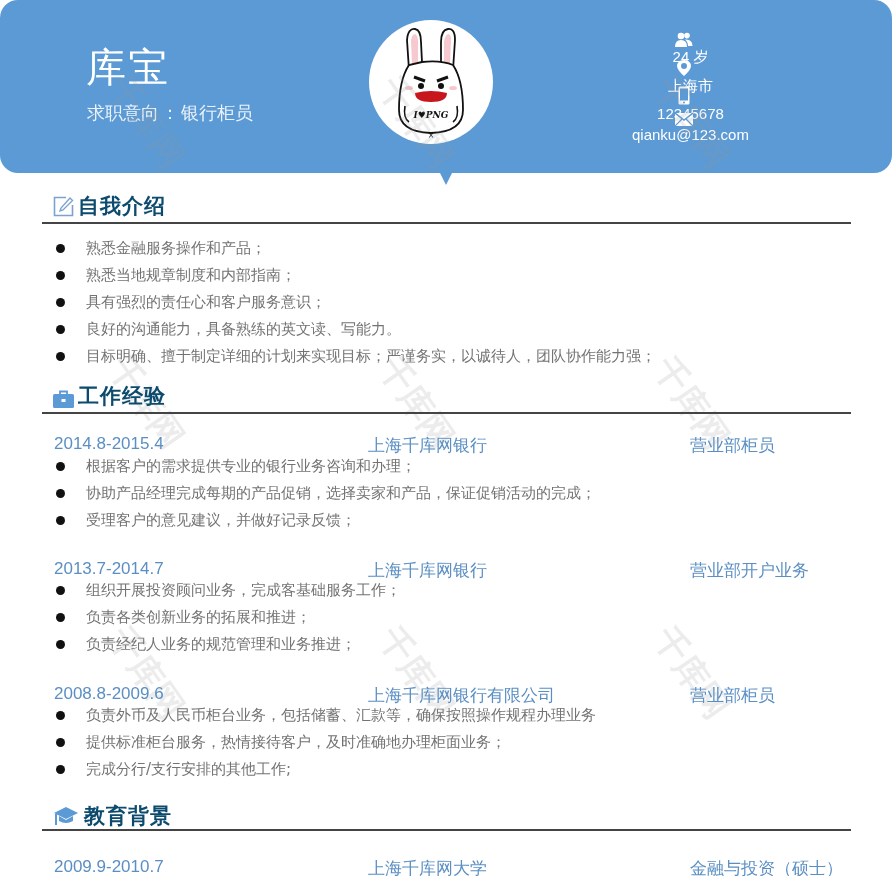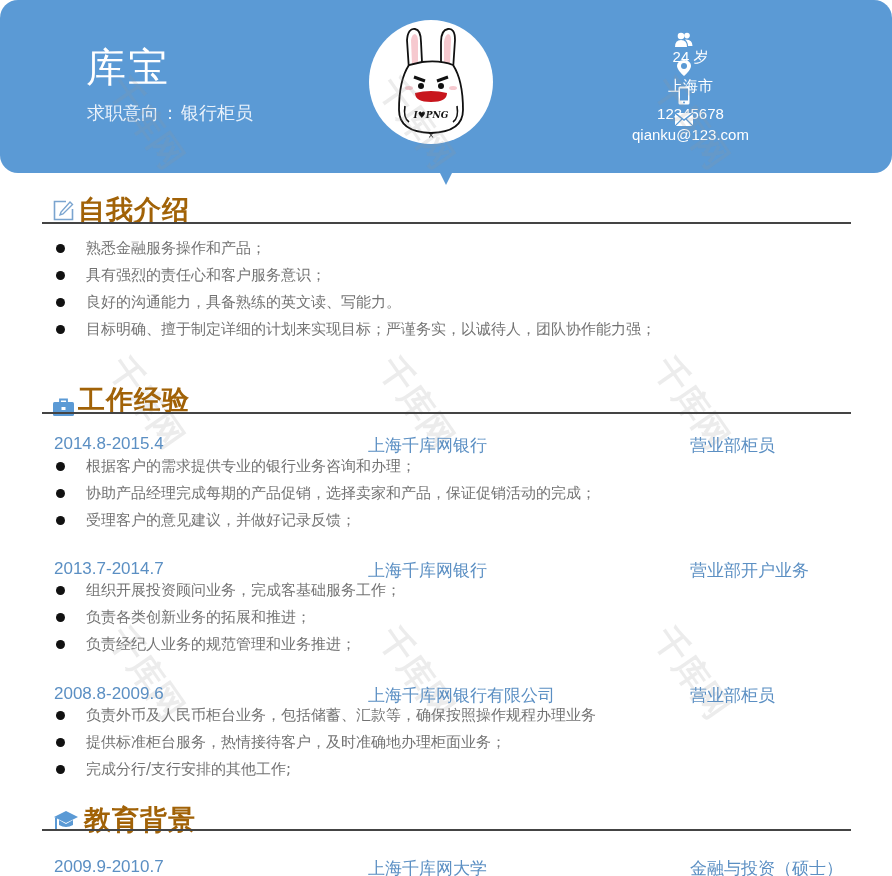--- a/index.html
+++ b/index.html
@@ -14,21 +14,21 @@
   .avatar { position:absolute; left:369px; top:20px; width:124px; height:124px; border-radius:50%; background:#fff; overflow:hidden; }
   .pointer { position:absolute; left:437px; top:167px; width:0; height:0; border-left:9px solid transparent; border-right:9px solid transparent; border-top:18px solid #5b9ad5; }
 
   .contact { position:absolute; left:632px; top:32px; }
   .contact-row { display:flex; align-items:center; height:27px;flex-direction:column; }
   .contact-row .ci { width:20px; height:20px; margin-right:13px; display:flex; align-items:center; justify-content:center; }
   .contact-row .ct { font-size:15px; color:#fff; font-family:"Liberation Sans","DejaVu Sans",sans-serif; }
 
   .section-head { position:absolute; left:52px; display:flex; align-items:center; }
   .section-head .si { width:22px; height:22px; margin-right:4px; display:flex; align-items:center; justify-content:center; }
-  .section-head .st { font-size:27px; font-weight:bold; color:#a16207; letter-spacing:1px; }
+  .section-head .st { font-size:21px; font-weight:bold; color:#0c4a6e; letter-spacing:1px; }
   .rule { position:absolute; left:42px; width:809px; height:2px; background:#444; }
 
   .bullets { position:absolute; left:52px; list-style:none; }
   .bullets li { display:flex; align-items:center; height:27px; font-size:15px; color:#737373; }
   .bullets li .dot { width:9px; height:9px; border-radius:50%; background:#111; margin-left:4px; margin-right:21px; flex:none; }
 
   .job-row { position:absolute; left:54px; width:800px; height:24px; font-size:17px; color:#5b8fc3; font-family:"Liberation Sans","DejaVu Sans",sans-serif; }
   .job-row span { position:absolute; top:7px; white-space:nowrap; }
   .job-row .date { left:0; }
   .job-row .org { left:314px; }
@@ -136,20 +136,24 @@
   <span class="st">自我介绍</span>
 </div>
 <div class="rule" style="top:222px;"></div>
 <ul class="bullets" style="top:235px;">
   <li>
       <span class="dot"></span>
       <span>熟悉金融服务操作和产品；</span>
     </li>
   <li>
       <span class="dot"></span>
+      <span>熟悉当地规章制度和内部指南；</span>
+    </li>
+  <li>
+      <span class="dot"></span>
       <span>具有强烈的责任心和客户服务意识；</span>
     </li>
   <li>
       <span class="dot"></span>
       <span>良好的沟通能力，具备熟练的英文读、写能力。</span>
     </li>
   <li>
       <span class="dot"></span>
       <span>目标明确、擅于制定详细的计划来实现目标；严谨务实，以诚待人，团队协作能力强；</span>
     </li>

